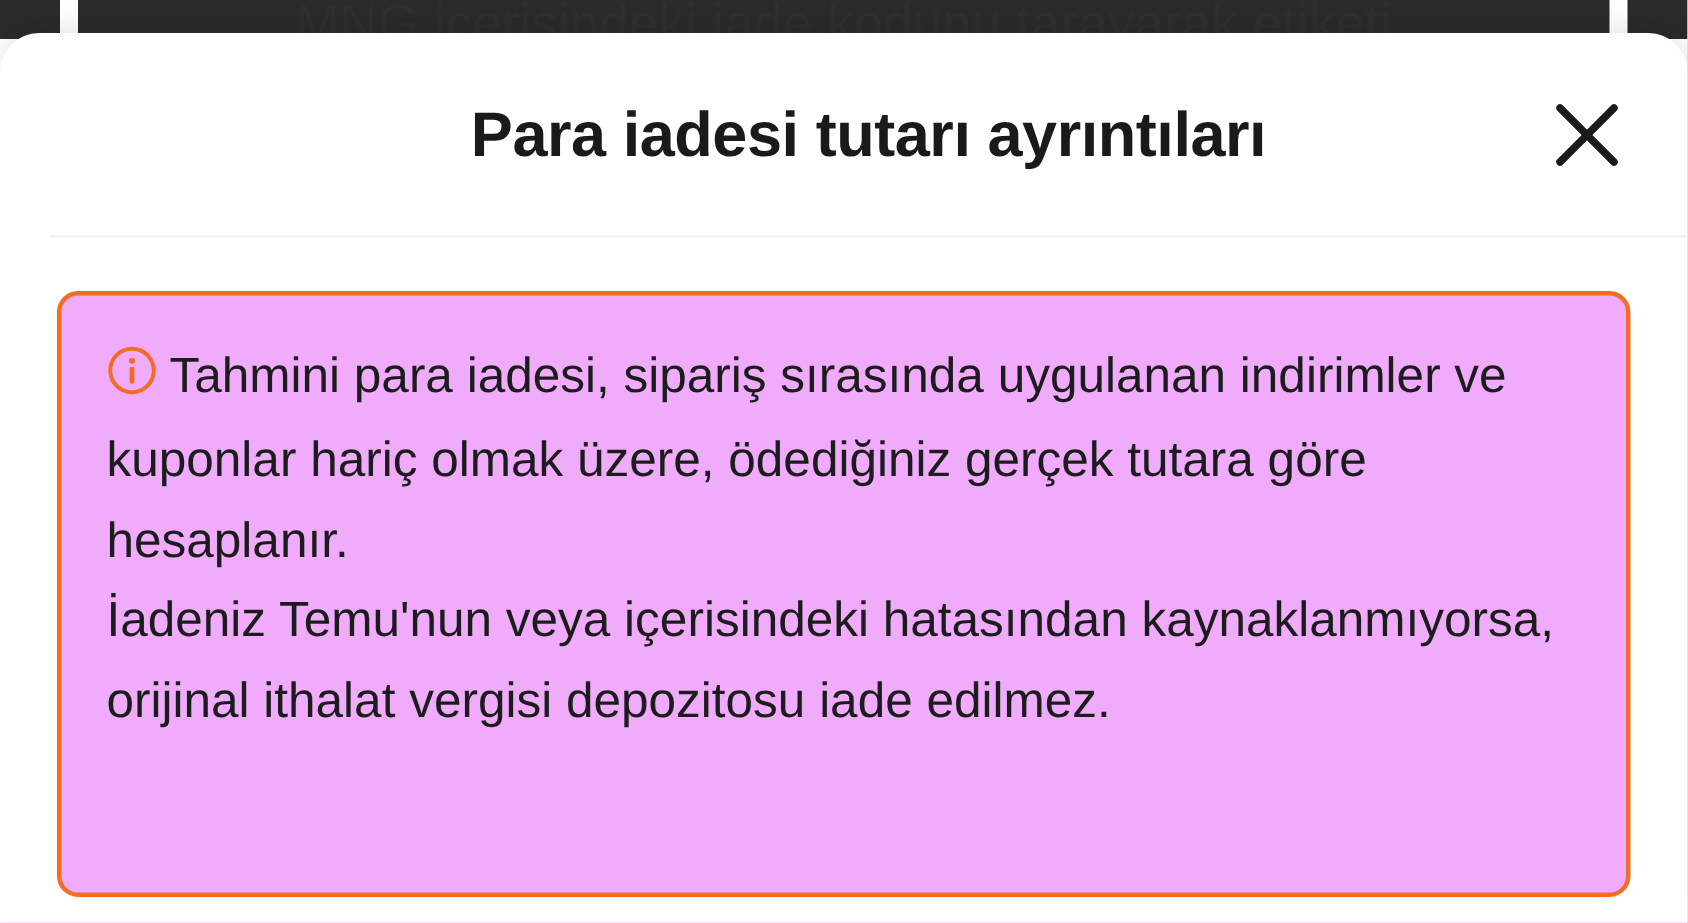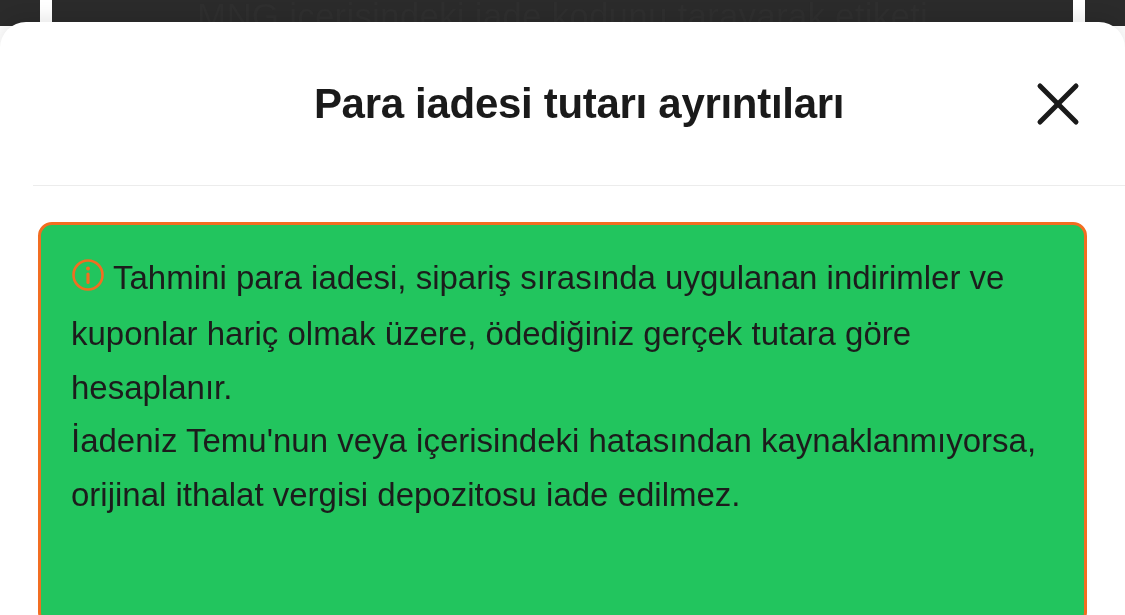--- a/index.html
+++ b/index.html
@@ -64,21 +64,21 @@
     top: 22px;
     bottom: 0;
     background: #ffffff;
     border-radius: 26px 26px 0 0;
     box-shadow: 0 -4px 18px rgba(0,0,0,.10);
     overflow: hidden;
   }
 
   #modal-header {
     position: relative;
-    height: 164px;
+    height: 136px;
     border-bottom: 1px solid #ececec;
     display: flex;
     align-items: center;
     justify-content: center;
     margin-left: 33px;
   }
   #modal-title {
     font-size: 42px;
     font-weight: bold;
     color: #1a1a1a;
@@ -101,21 +101,21 @@
   #close-button svg { display: block; }
 
   #modal-body {
     padding: 36px 38px 0 38px;
   }
 
   #notice-card {
     border: 3px solid #f26d21;
     border-radius: 14px;
     padding: 26px 30px 30px 30px;
-    background: #22c55e;
+    background: #f0abfc;
     min-height: 404px;
   }
 
   .notice-text {
     font-size: 33px;
     line-height: 1.62;
     color: #1c1c1c;
   }
   .notice-para + .notice-para { margin-top: 0; }
 

